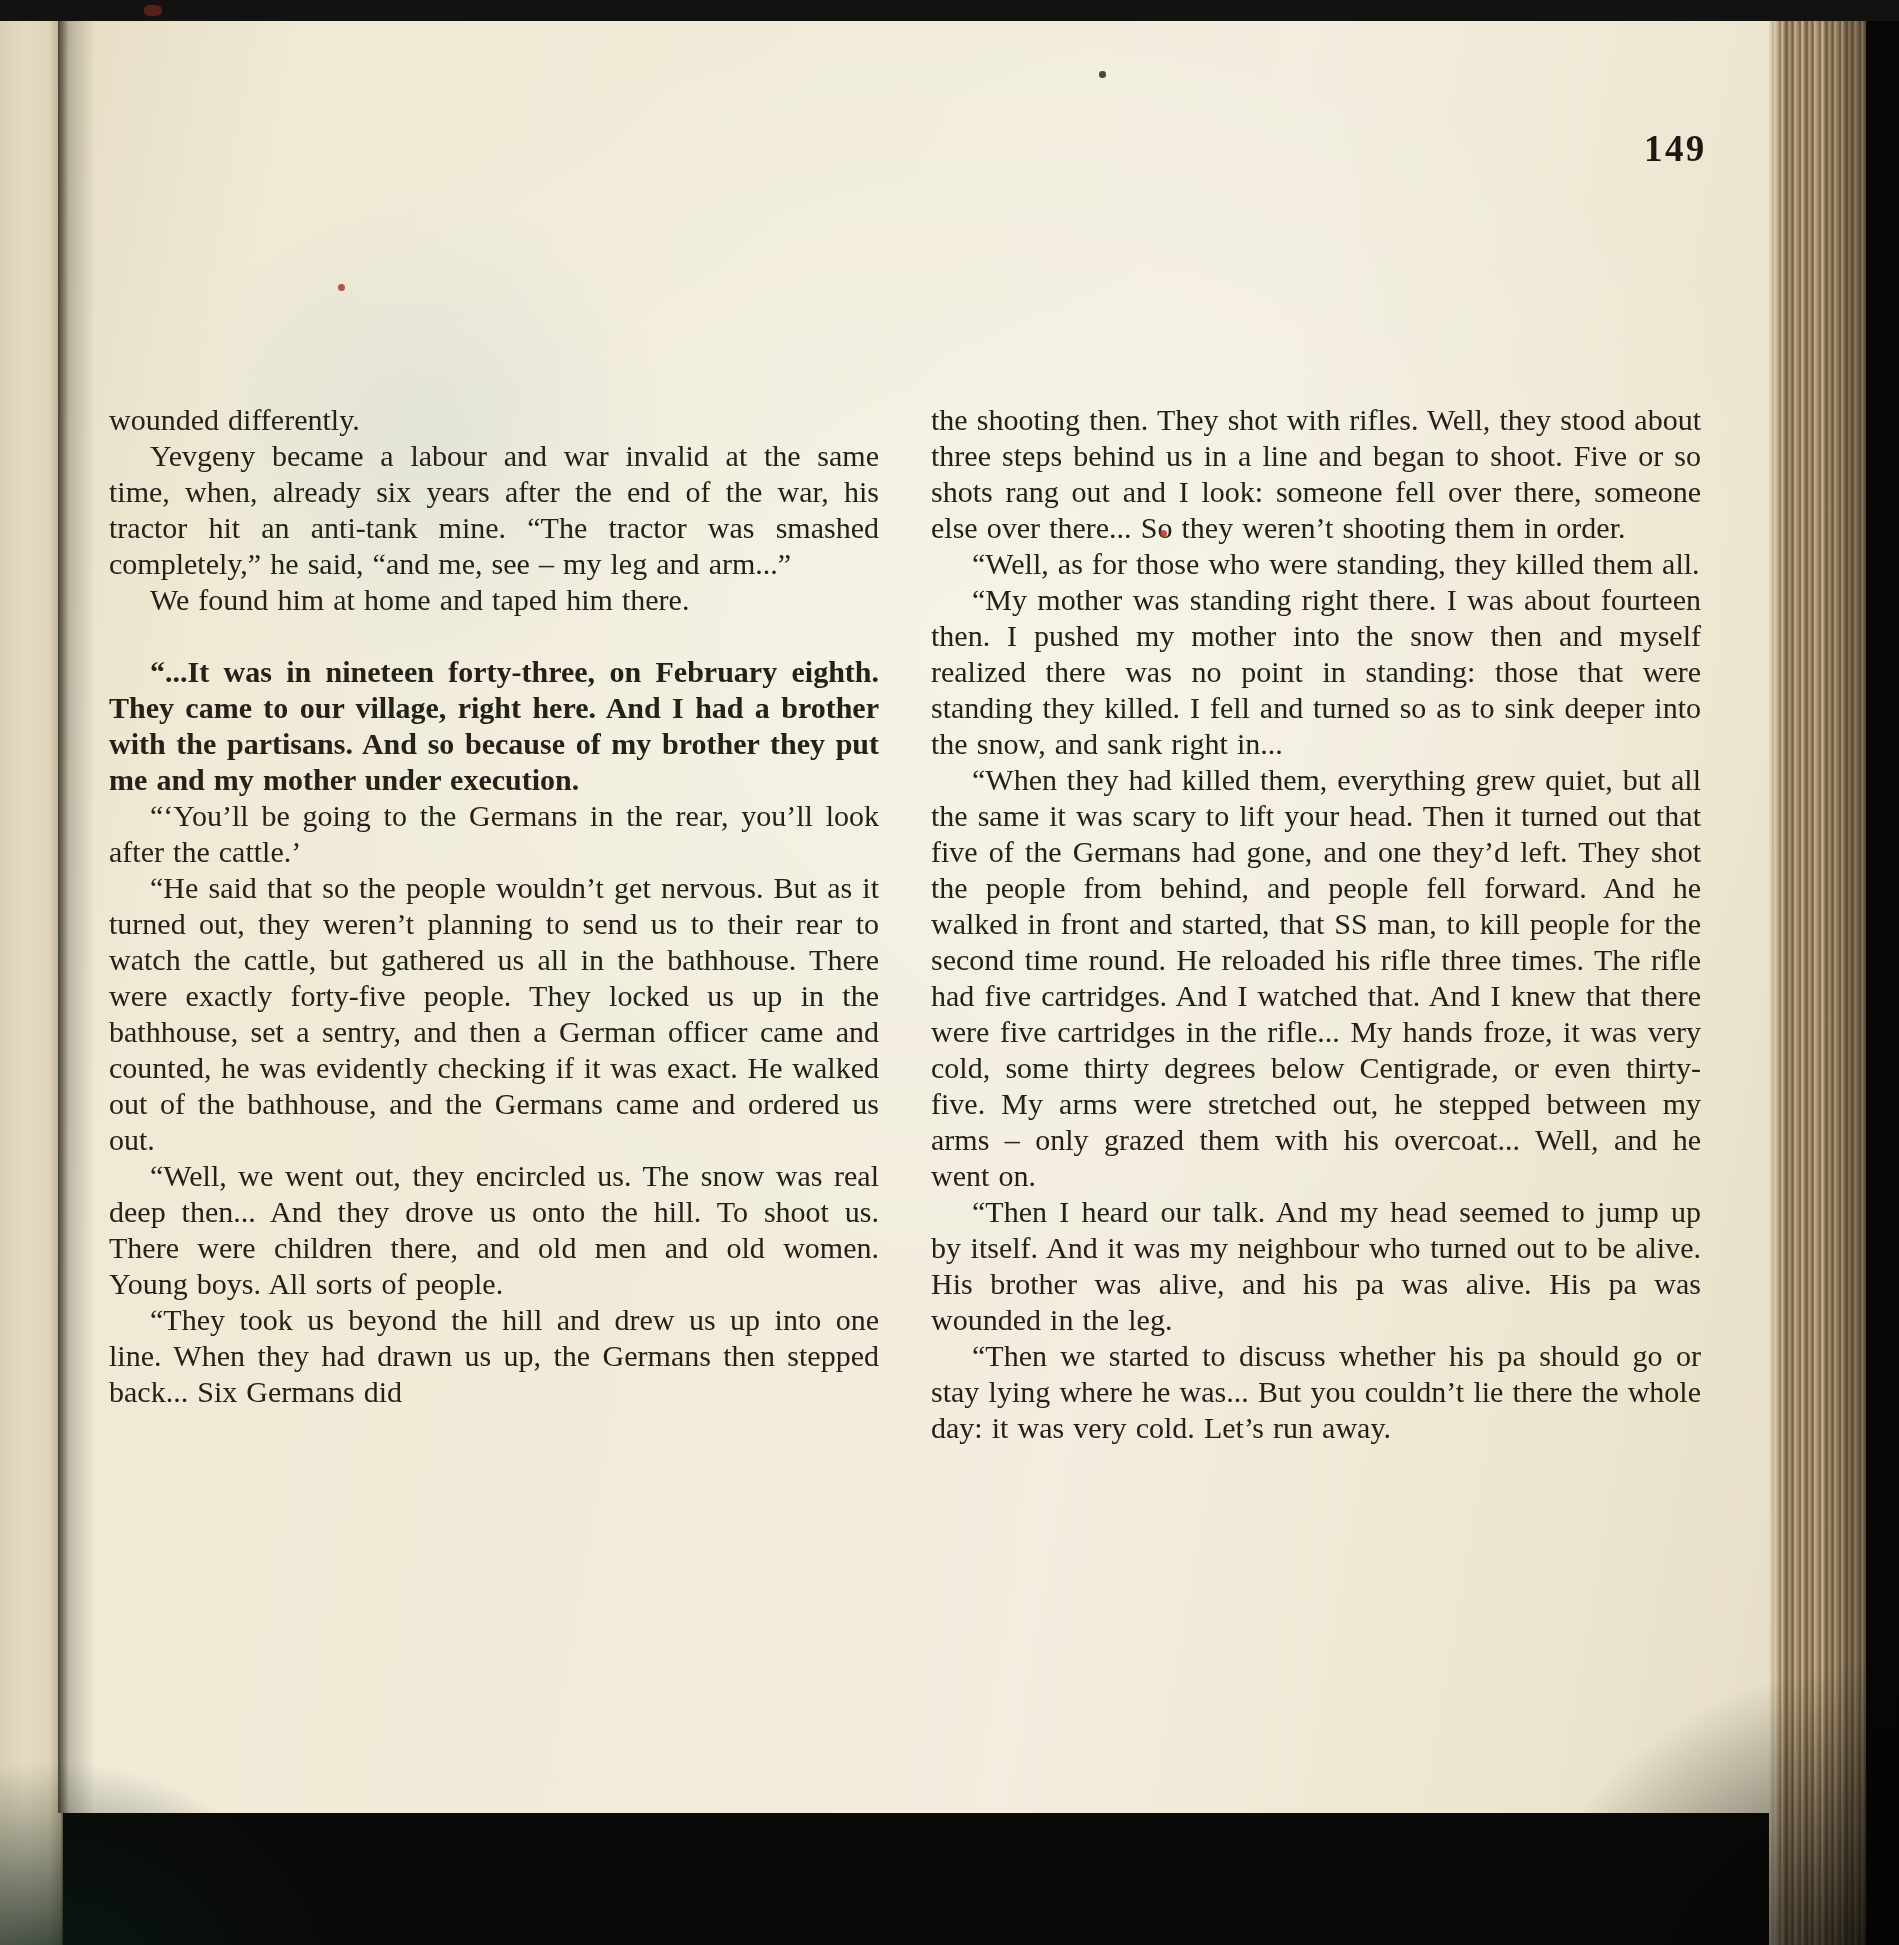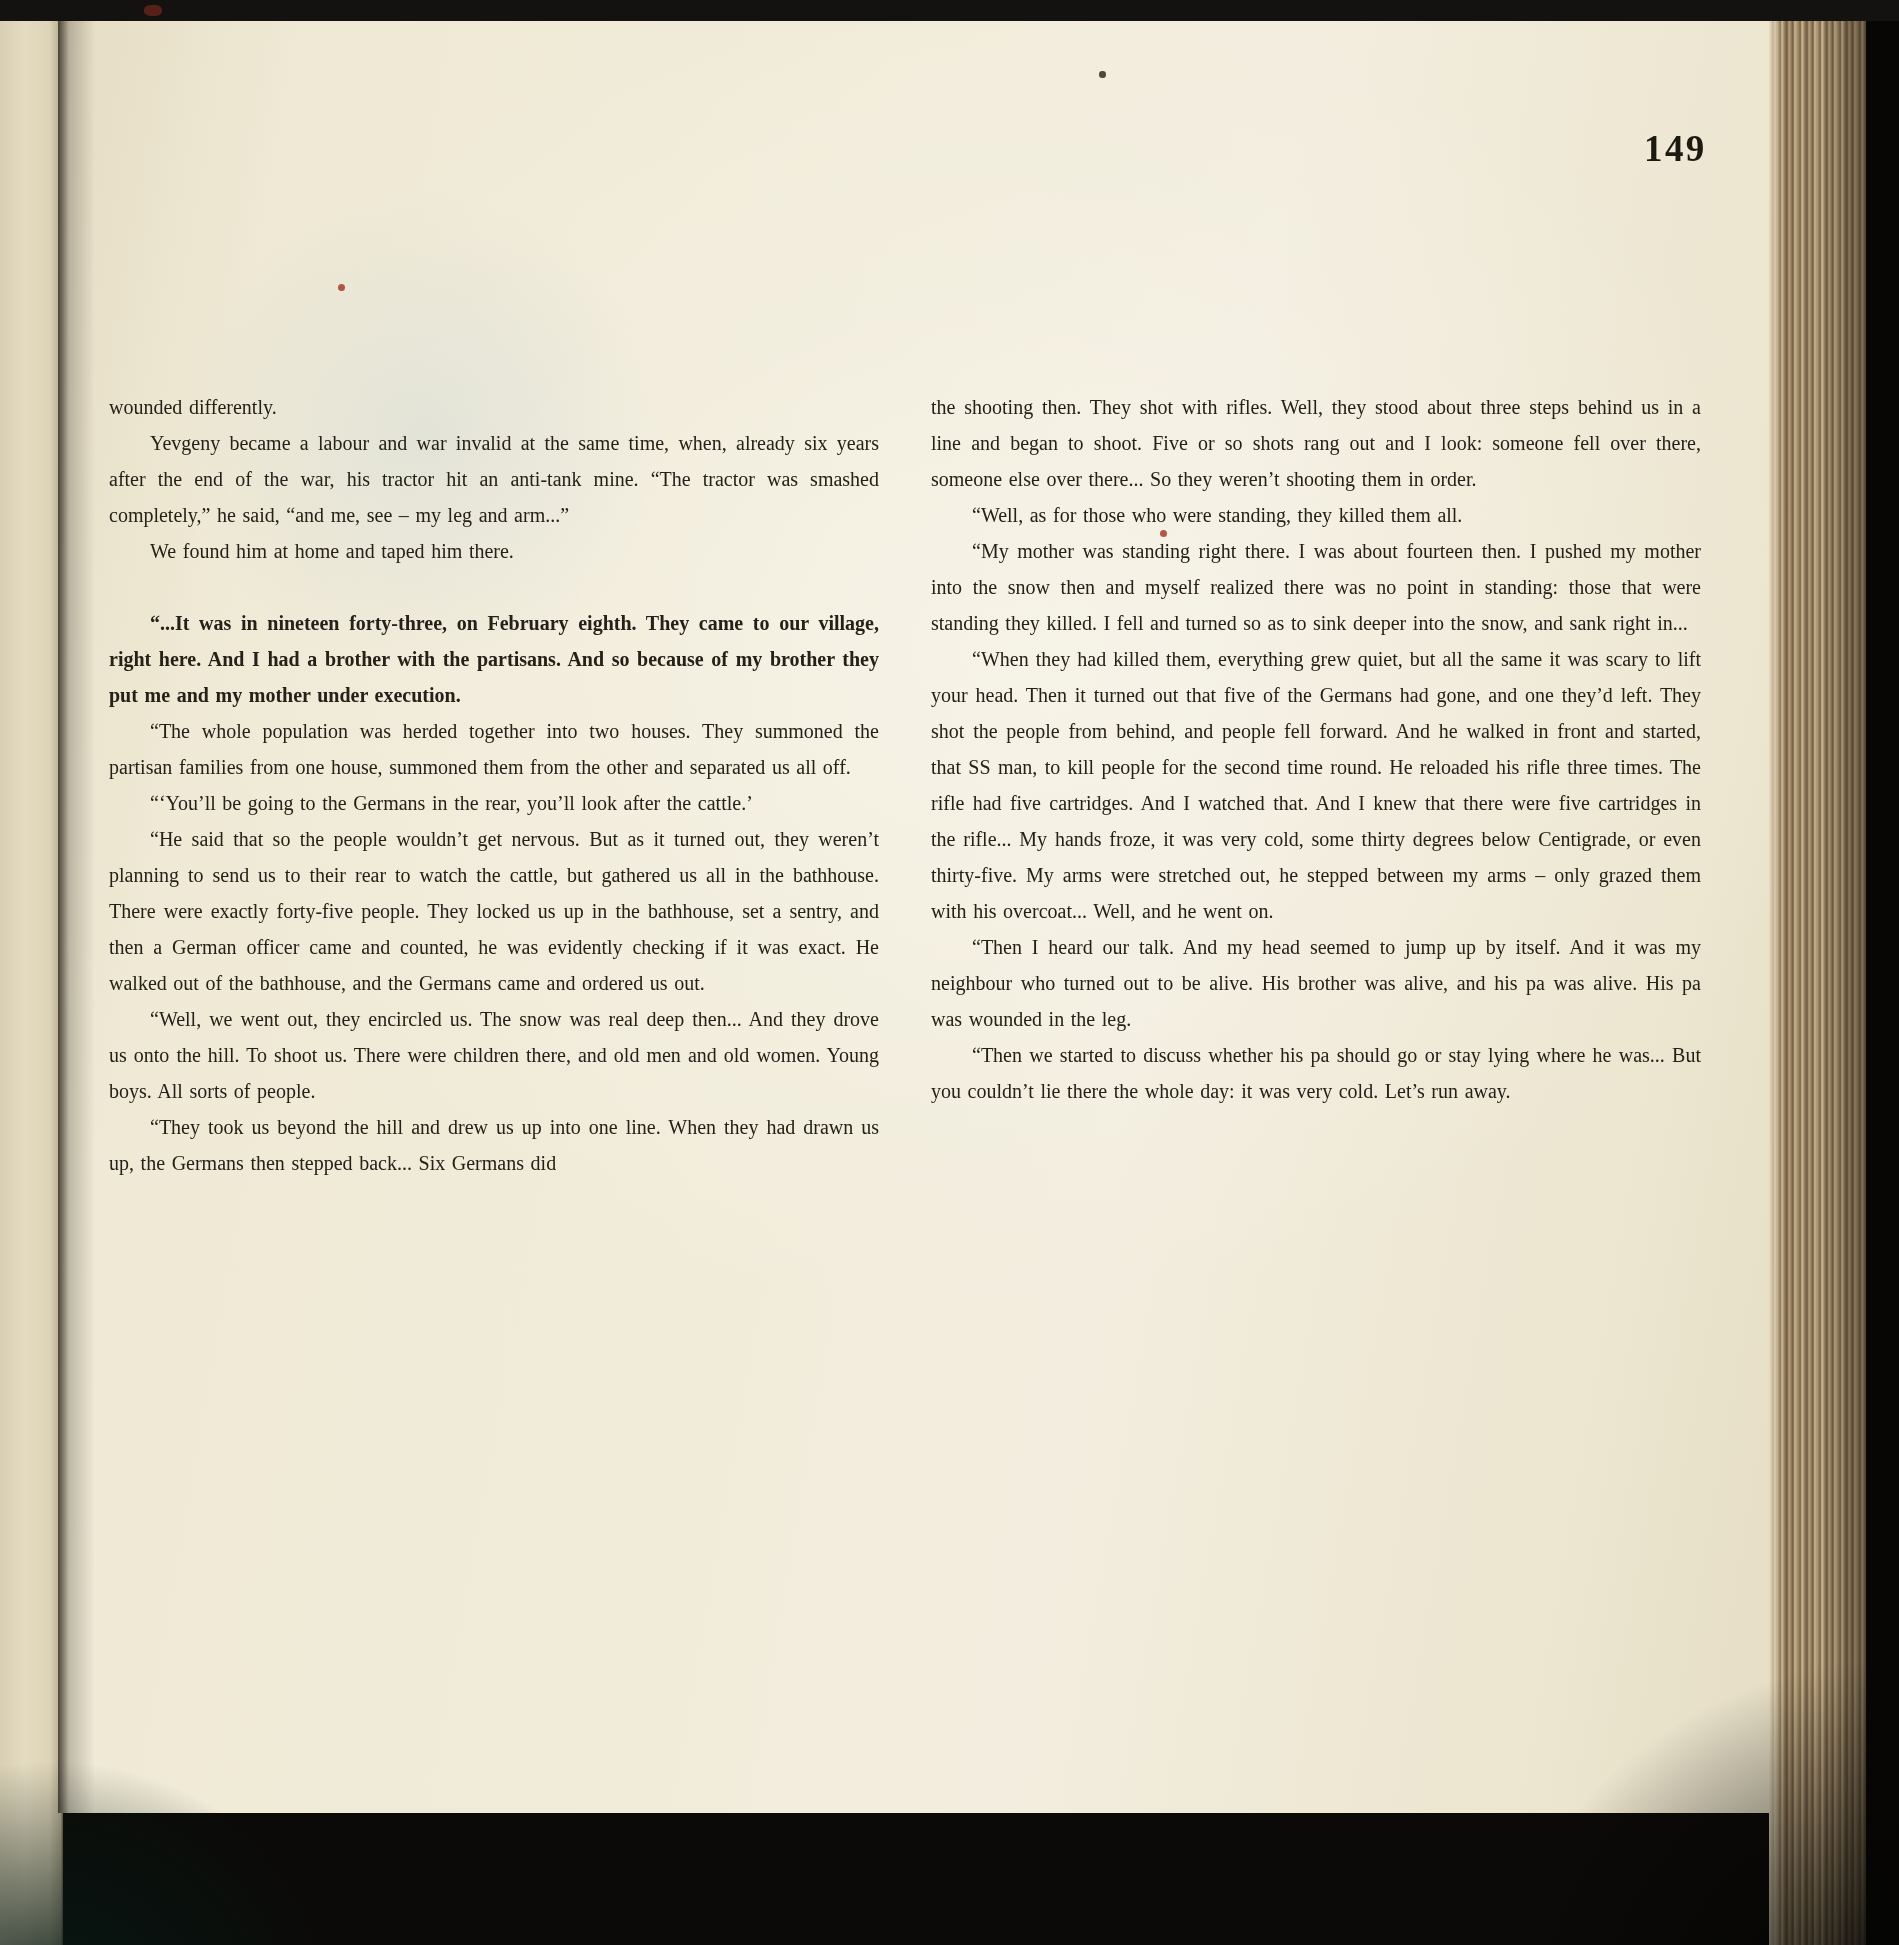--- a/index.html
+++ b/index.html
@@ -16,22 +16,22 @@
   .page{position:absolute;left:58px;top:21px;width:1711px;height:1792px;
     background:
       radial-gradient(ellipse 1215px 972px at 55% 35%, rgba(255,255,252,0.35), rgba(255,255,252,0) 70%),
       linear-gradient(100deg,#e5dcc3 0%,#efe9d5 12%,var(--paper) 45%,#f2edde 62%,#ece5cf 88%,#e6dec6 100%);}
   .gutter-shadow{position:absolute;left:0;top:0;width:37px;height:100%;
     background:linear-gradient(90deg,rgba(46,40,30,0.85) 0%,rgba(46,40,30,0.25) 30%,rgba(46,40,30,0) 100%);}
   .show-through{position:absolute;left:49px;top:105px;width:632px;height:616px;
     background:radial-gradient(closest-side,rgba(203,214,212,0.38),rgba(203,214,212,0) 78%);}
   .page-number{position:absolute;left:1586px;top:109px;font-size:37px;line-height:37px;
     font-weight:700;letter-spacing:2.4px;color:var(--page-number-ink);}
-  .col{position:absolute;top:368px;width:770px;color:var(--ink);
-    font-size:20px;line-height:36px;text-align:justify;word-spacing:1.6px;}
+  .col{position:absolute;top:381px;width:770px;color:var(--ink);
+    font-size:30px;line-height:36px;text-align:justify;word-spacing:1.6px;}
   .col-left{left:51px;}
   .col-right{left:873px;}
   .col p{margin:0;padding:0;}
   .col p.indent{text-indent:41px;}
   .col p.space-before{margin-top:36px;font-weight:bold;}
   .bold{font-weight:700;}
   .italic{}
   
   .fore-edge{position:absolute;left:1769px;top:9.7px;width:97px;height:1935px;
     background:
@@ -62,21 +62,20 @@
     <div class="gutter-shadow"></div>
     <div class="show-through"></div>
 
     <div class="page-number">149</div>
 
     <div class="col col-left" id="col-left">
         <p><span>wounded differently.</span></p>
         <p class="indent"><span>Yevgeny became a labour and war invalid at the same time, when, already six years after the end of the war, his tractor hit an anti-tank mine. “The tractor was smashed completely,” he said, “and me, see – my leg and arm...”</span></p>
         <p class="indent"><span>We found him at home and taped him there.</span></p>
         <p class="indent space-before"><span>“...It was in nineteen forty-three, on February eighth. They came to our village, right here. And I had a brother with the partisans. And so because of my brother they put me and my mother under execution.</span></p>
-        <p class="indent"><span>“The whole population was herded together into two houses. They summoned the partisan families from one house, summoned them from the other and separated us all off.</span></p>
         <p class="indent"><span>“‘You’ll be going to the Germans in the rear, you’ll look after the cattle.’</span></p>
         <p class="indent"><span>“He said that so the people wouldn’t get nervous. But as it turned out, they weren’t planning to send us to their rear to watch the cattle, but gathered us all in the bathhouse. There were exactly forty-five people. They locked us up in the bathhouse, set a sentry, and then a German officer came and counted, he was evidently checking if it was exact. He walked out of the bathhouse, and the Germans came and ordered us out.</span></p>
         <p class="indent"><span>“Well, we went out, they encircled us. The snow was real deep then... And they drove us onto the hill. To shoot us. There were children there, and old men and old women. Young boys. All sorts of people.</span></p>
         <p class="indent"><span>“They took us beyond the hill and drew us up into one line. When they had drawn us up, the Germans then stepped back... Six Germans did</span></p>
       </div>
     <div class="col col-right" id="col-right">
         <p><span>the shooting then. They shot with rifles. Well, they stood about three steps behind us in a line and began to shoot. Five or so shots rang out and I look: someone fell over there, someone else over there... So they weren’t shooting them in order.</span></p>
         <p class="indent"><span>“Well, as for those who were standing, they killed them all.</span></p>
         <p class="indent"><span>“My mother was standing right there. I was about fourteen then. I pushed my mother into the snow then and myself realized there was no point in standing: those that were standing they killed. I fell and turned so as to sink deeper into the snow, and sank right in...</span></p>
         <p class="indent"><span>“When they had killed them, everything grew quiet, but all the same it was scary to lift your head. Then it turned out that five of the Germans had gone, and one they’d left. They shot the people from behind, and people fell forward. And he walked in front and started, that SS man, to kill people for the second time round. He reloaded his rifle three times. The rifle had five cartridges. And I watched that. And I knew that there were five cartridges in the rifle... My hands froze, it was very cold, some thirty degrees below Centigrade, or even thirty-five. My arms were stretched out, he stepped between my arms – only grazed them with his overcoat... Well, and he went on.</span></p>

